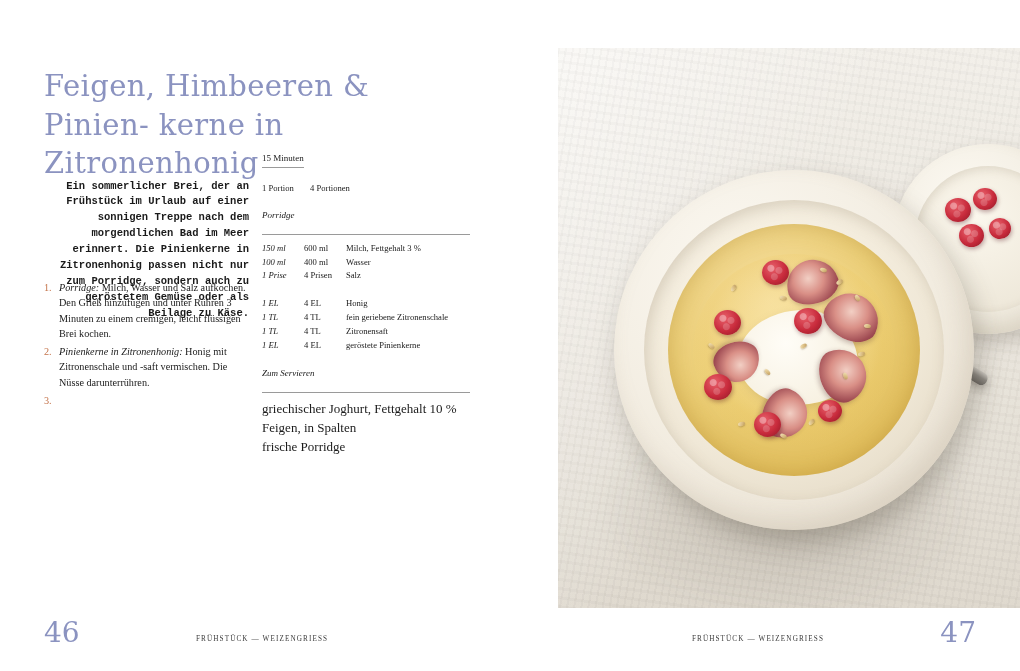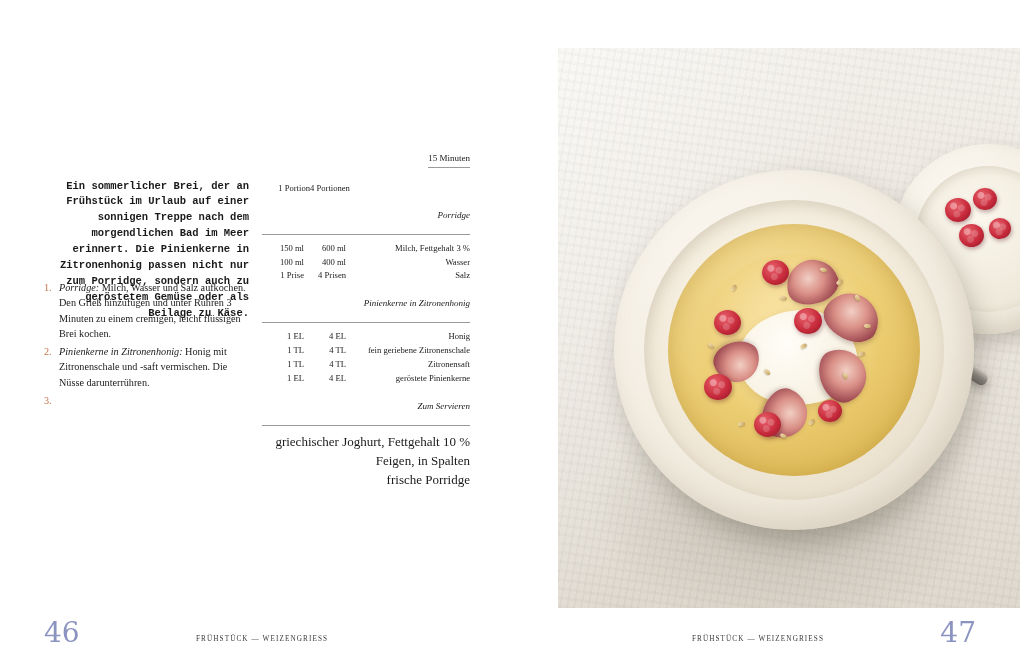--- a/index.html
+++ b/index.html
@@ -79,21 +79,20 @@
   }
 
   
   .ingr-col {
     position: absolute;
     left: 262px;
     top: 152px;
     width: 208px;
     font-size: 8.6px;
     line-height: 1.45;
-    text-align: right;
   }
   .time {
     font-size: 9px;
     color: #1a1a1a;
     border-bottom: 0.8px solid #9a9a9a;
     display: inline-block;
     padding-bottom: 2px;
     margin-bottom: 14px;
   }
   .portions {
@@ -113,21 +112,21 @@
     width: 100%;
     border-collapse: collapse;
     font-size: 8.6px;
     margin-bottom: 14px;
   }
   table.ingr td {
     padding: 0 0 1.5px 0;
     vertical-align: top;
     white-space: nowrap;
   }
-  table.ingr td.q1 { width: 42px; }
+  table.ingr td.q1 { width: 42px; font-style: italic; }
   table.ingr td.q2 { width: 42px; }
   .serve-list {
     font-size: 13px;
     line-height: 1.45;
   }
 
   
   .page-right {
     position: absolute;
     left: 510px; top: 0;
@@ -295,20 +294,22 @@
   .running-left { left: 196px; }
   .running-right { right: 196px; }
 </style>
 </head>
 <body>
 
 <div class="spread">
 
   <div class="page-left">
 
+    <h1 class="recipe-title">Feigen, Himbeeren &amp; Pinien-
+kerne in Zitronenhonig</h1>
 
     <p class="intro">Ein sommerlicher Brei, der an Frühstück im Urlaub auf einer sonnigen Treppe nach dem morgendlichen Bad im Meer erinnert. Die Pinienkerne in Zitronenhonig passen nicht nur zum Porridge, sondern auch zu geröstetem Gemüse oder als Beilage zu Käse.</p>
 
     <ol class="steps">
       <li>
         <span class="num">1.</span><em>Porridge:</em><span> Milch, Wasser und Salz aufkochen. Den Grieß hinzufügen und unter Rühren 3 Minuten zu einem cremigen, leicht flüssigen Brei kochen.</span>
       </li>
       <li>
         <span class="num">2.</span><em>Pinienkerne in Zitronenhonig:</em><span> Honig mit Zitronenschale und -saft vermischen. Die Nüsse darunterrühren.</span>
       </li>
@@ -339,21 +340,20 @@
             <td>Wasser</td>
           </tr>
           <tr>
             <td class="q1">1 Prise</td>
             <td class="q2">4 Prisen</td>
             <td>Salz</td>
           </tr>
         </tbody>
       </table>
 
-      <div class="sect-head">Pinienkerne in Zitronenhonig</div>
       <table class="ingr">
         <tbody>
           <tr>
             <td class="q1">1 EL</td>
             <td class="q2">4 EL</td>
             <td>Honig</td>
           </tr>
           <tr>
             <td class="q1">1 TL</td>
             <td class="q2">4 TL</td>

